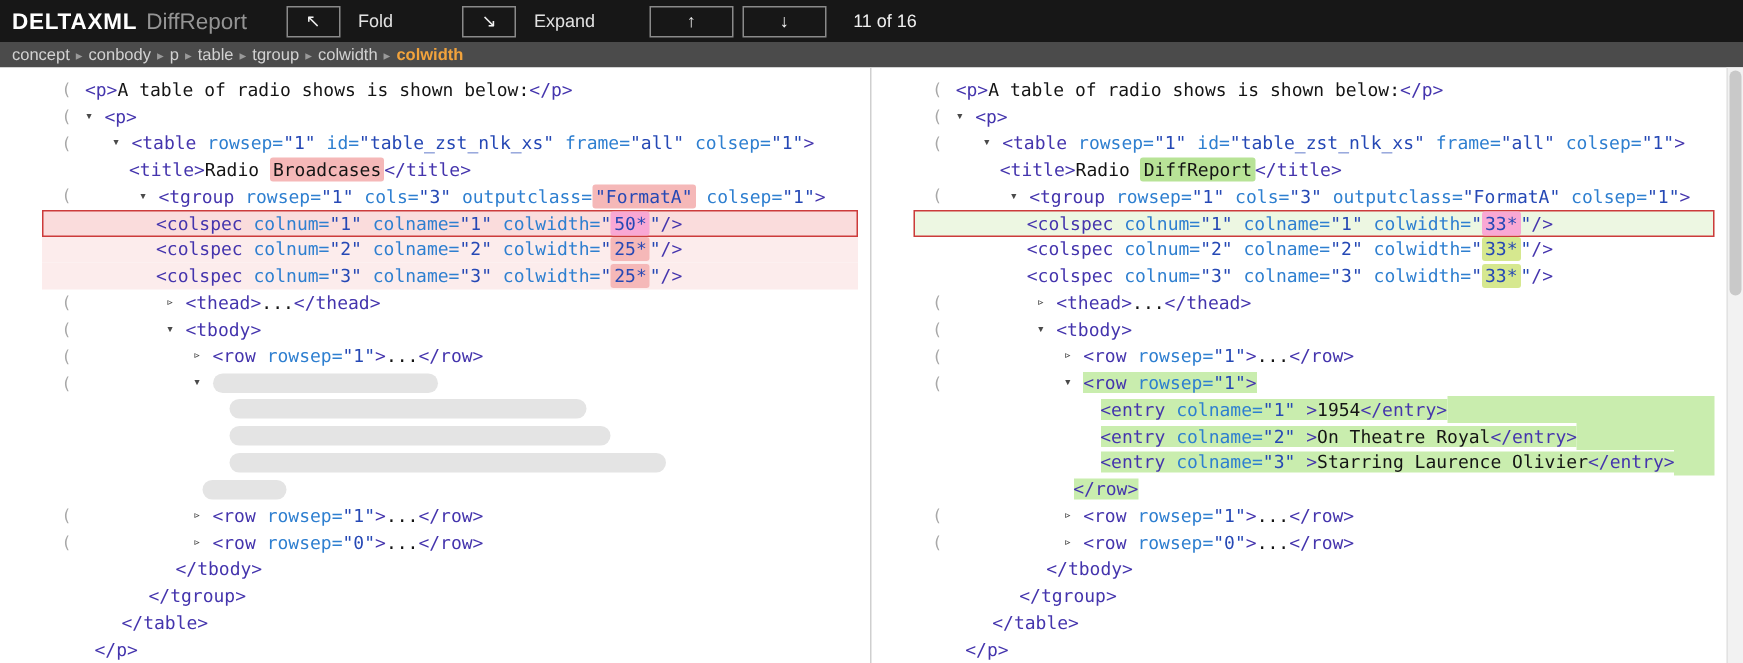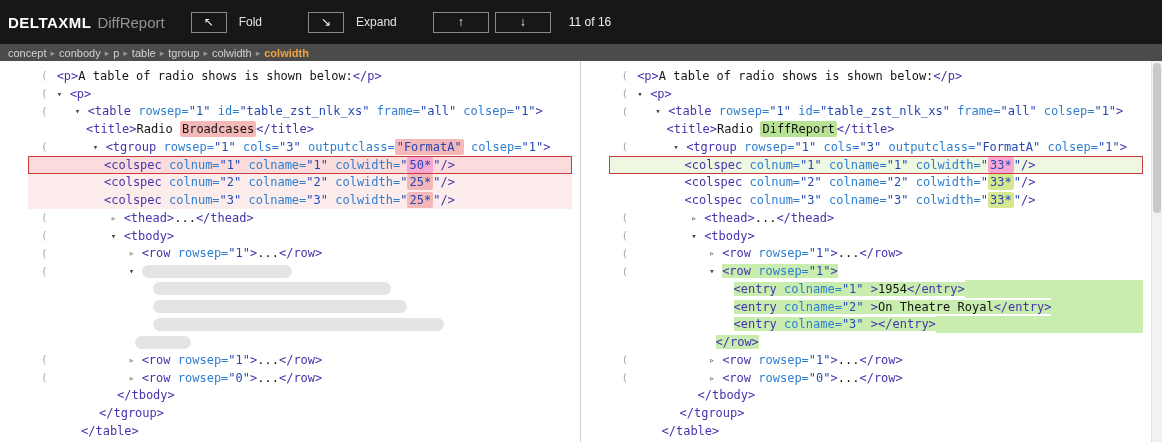--- a/index.html
+++ b/index.html
@@ -2,21 +2,21 @@
 <html><head>
 <meta charset="utf-8">
 <style>
   html,body{margin:0;padding:0;}
   body{
     width:1162px;height:442px;overflow:hidden;background:#ffffff;
     font-family:"Liberation Sans", sans-serif;
   }
   
   .topbar{
-    height:44px;background:#171717;display:flex;align-items:center;
+    height:28px;background:#171717;display:flex;align-items:center;
     color:#fff;
   }
   .brand{margin-left:8px;font-size:15px;font-weight:bold;color:#ffffff;letter-spacing:.5px;}
   .product{margin-left:6px;font-size:15px;color:#949494;}
   .btn{
     border:1px solid #8a8a8a;background:transparent;color:#f0f0f0;
     height:21px;min-width:36px;display:flex;align-items:center;justify-content:center;
     font-size:12px;box-sizing:border-box;cursor:pointer;padding:0;
   }
   .btn.icon-fold{margin-left:26px;}
@@ -139,21 +139,21 @@
       <div class="line"><span class="edge">(</span><span class="sp" style="width: 86px;"></span><span class="tri">▾</span><span class="t-tag">&lt;tgroup</span><span class="t-attr"> rowsep=</span><span class="t-val">"1"</span><span class="t-attr"> cols=</span><span class="t-val">"3"</span><span class="t-attr"> outputclass=</span><span class="t-val">"FormatA"</span><span class="t-attr"> colsep=</span><span class="t-val">"1"</span><span class="t-tag">&gt;</span></div>
       <div class="line"><div class="ov sel-ins"></div><span class="sp" style="width: 104px;"></span><span class="t-tag">&lt;colspec</span><span class="t-attr"> colnum=</span><span class="t-val">"1"</span><span class="t-attr"> colname=</span><span class="t-val">"1"</span><span class="t-attr"> colwidth=</span><span class="t-val">"</span><span class="t-val hl-cur">33*</span><span class="t-val">"</span><span class="t-tag">/&gt;</span></div>
       <div class="line"><span class="sp" style="width: 104px;"></span><span class="t-tag">&lt;colspec</span><span class="t-attr"> colnum=</span><span class="t-val">"2"</span><span class="t-attr"> colname=</span><span class="t-val">"2"</span><span class="t-attr"> colwidth=</span><span class="t-val">"</span><span class="t-val hl-insval">33*</span><span class="t-val">"</span><span class="t-tag">/&gt;</span></div>
       <div class="line"><span class="sp" style="width: 104px;"></span><span class="t-tag">&lt;colspec</span><span class="t-attr"> colnum=</span><span class="t-val">"3"</span><span class="t-attr"> colname=</span><span class="t-val">"3"</span><span class="t-attr"> colwidth=</span><span class="t-val">"</span><span class="t-val hl-insval">33*</span><span class="t-val">"</span><span class="t-tag">/&gt;</span></div>
       <div class="line"><span class="edge">(</span><span class="sp" style="width: 104px;"></span><span class="tri">▹</span><span class="t-tag">&lt;thead&gt;</span><span class="t-ell">...</span><span class="t-tag">&lt;/thead&gt;</span></div>
       <div class="line"><span class="edge">(</span><span class="sp" style="width: 104px;"></span><span class="tri">▾</span><span class="t-tag">&lt;tbody&gt;</span></div>
       <div class="line"><span class="edge">(</span><span class="sp" style="width: 122px;"></span><span class="tri">▹</span><span class="t-tag">&lt;row</span><span class="t-attr"> rowsep=</span><span class="t-val">"1"</span><span class="t-tag">&gt;</span><span class="t-ell">...</span><span class="t-tag">&lt;/row&gt;</span></div>
       <div class="line"><span class="edge">(</span><span class="sp" style="width: 122px;"></span><span class="tri">▾</span><span class="wrap-ins"><span class="t-tag">&lt;row</span><span class="t-attr"> rowsep=</span><span class="t-val">"1"</span><span class="t-tag">&gt;</span></span></div>
       <div class="line"><span class="sp" style="width: 153px;"></span><span class="wrap-ins"><span class="t-tag">&lt;entry</span><span class="t-attr"> colname=</span><span class="t-val">"1"</span><span class="t-tag"> &gt;</span><span class="t-text">1954</span><span class="t-tag">&lt;/entry&gt;</span></span><span class="fill"></span></div>
       <div class="line"><span class="sp" style="width: 153px;"></span><span class="wrap-ins"><span class="t-tag">&lt;entry</span><span class="t-attr"> colname=</span><span class="t-val">"2"</span><span class="t-tag"> &gt;</span><span class="t-text">On Theatre Royal</span><span class="t-tag">&lt;/entry&gt;</span></span><span class="fill"></span></div>
-      <div class="line"><span class="sp" style="width: 153px;"></span><span class="wrap-ins"><span class="t-tag">&lt;entry</span><span class="t-attr"> colname=</span><span class="t-val">"3"</span><span class="t-tag"> &gt;</span><span class="t-tag">&lt;/entry&gt;</span></span><span class="fill"></span></div>
+      <div class="line"><span class="sp" style="width: 153px;"></span><span class="wrap-ins"><span class="t-tag">&lt;entry</span><span class="t-attr"> colname=</span><span class="t-val">"3"</span><span class="t-tag"> &gt;</span><span class="t-text">Starring Laurence Olivier</span><span class="t-tag">&lt;/entry&gt;</span></span><span class="fill"></span></div>
       <div class="line"><span class="sp" style="width: 135px;"></span><span class="wrap-ins"><span class="t-tag">&lt;/row&gt;</span></span></div>
       <div class="line"><span class="edge">(</span><span class="sp" style="width: 122px;"></span><span class="tri">▹</span><span class="t-tag">&lt;row</span><span class="t-attr"> rowsep=</span><span class="t-val">"1"</span><span class="t-tag">&gt;</span><span class="t-ell">...</span><span class="t-tag">&lt;/row&gt;</span></div>
       <div class="line"><span class="edge">(</span><span class="sp" style="width: 122px;"></span><span class="tri">▹</span><span class="t-tag">&lt;row</span><span class="t-attr"> rowsep=</span><span class="t-val">"0"</span><span class="t-tag">&gt;</span><span class="t-ell">...</span><span class="t-tag">&lt;/row&gt;</span></div>
       <div class="line"><span class="sp" style="width: 117px;"></span><span class="t-tag">&lt;/tbody&gt;</span></div>
       <div class="line"><span class="sp" style="width: 99px;"></span><span class="t-tag">&lt;/tgroup&gt;</span></div>
       <div class="line"><span class="sp" style="width: 81px;"></span><span class="t-tag">&lt;/table&gt;</span></div>
       <div class="line"><span class="sp" style="width: 63px;"></span><span class="t-tag">&lt;/p&gt;</span></div>
     </div>
   <div class="scrollbar">
     <div class="scroll-thumb"></div>

